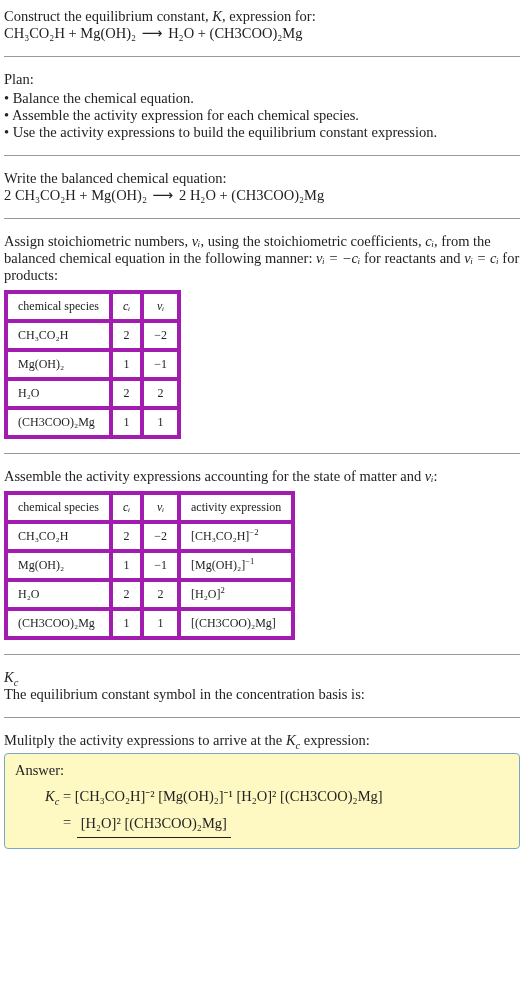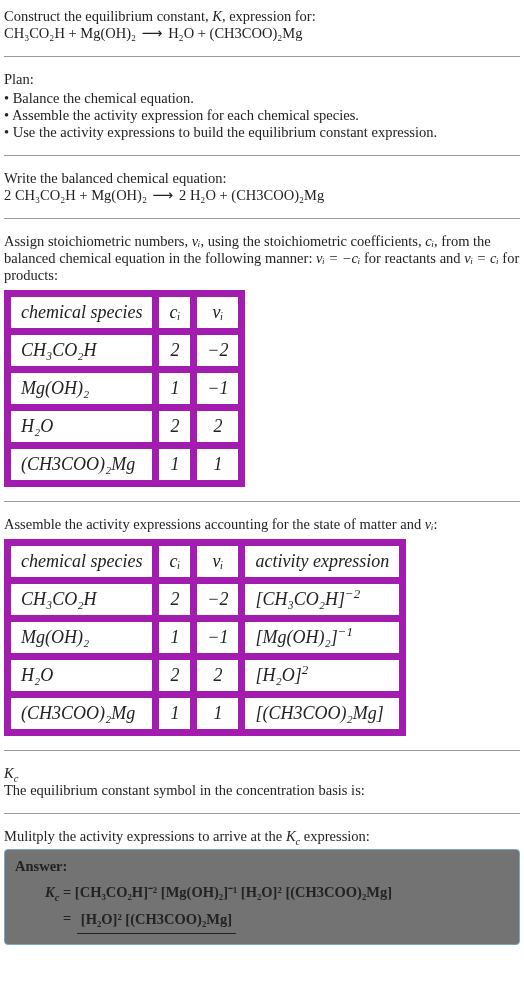--- a/index.html
+++ b/index.html
@@ -24,38 +24,36 @@
     font-family: Georgia, serif;
   }
   sub { font-size: 0.72em; vertical-align: sub; line-height: 0; }
   sup { font-size: 0.72em; vertical-align: super; line-height: 0; }
   table.data {
     border-collapse: collapse;
     margin-top: 6px;
     margin-bottom: 2px;
   }
   table.data th, table.data td {
-    border: 7px solid #a21caf;
+    border: 4px solid #a21caf;
     padding: 5px 10px;
     text-align: left;
     font-weight: normal;
-    font-size: 18px;
-    font-style: italic;
+    font-size: 12px;
   }
   table.data th {
     background: #fff;
   }
   .ital { font-style: italic; }
   .answer-box {
     border: 1px solid #7ba7c7;
-    background: #737373;
+    background: #fef9c3;
     border-radius: 4px;
     padding: 8px 10px 10px 10px;
     margin-top: 4px;
-    font-weight: bold;
   }
   .answer-label {
     margin-bottom: 4px;
   }
   .kc-eq {
     margin-left: 30px;
     line-height: 1.8;
   }
   .frac {
     display: inline-block;

